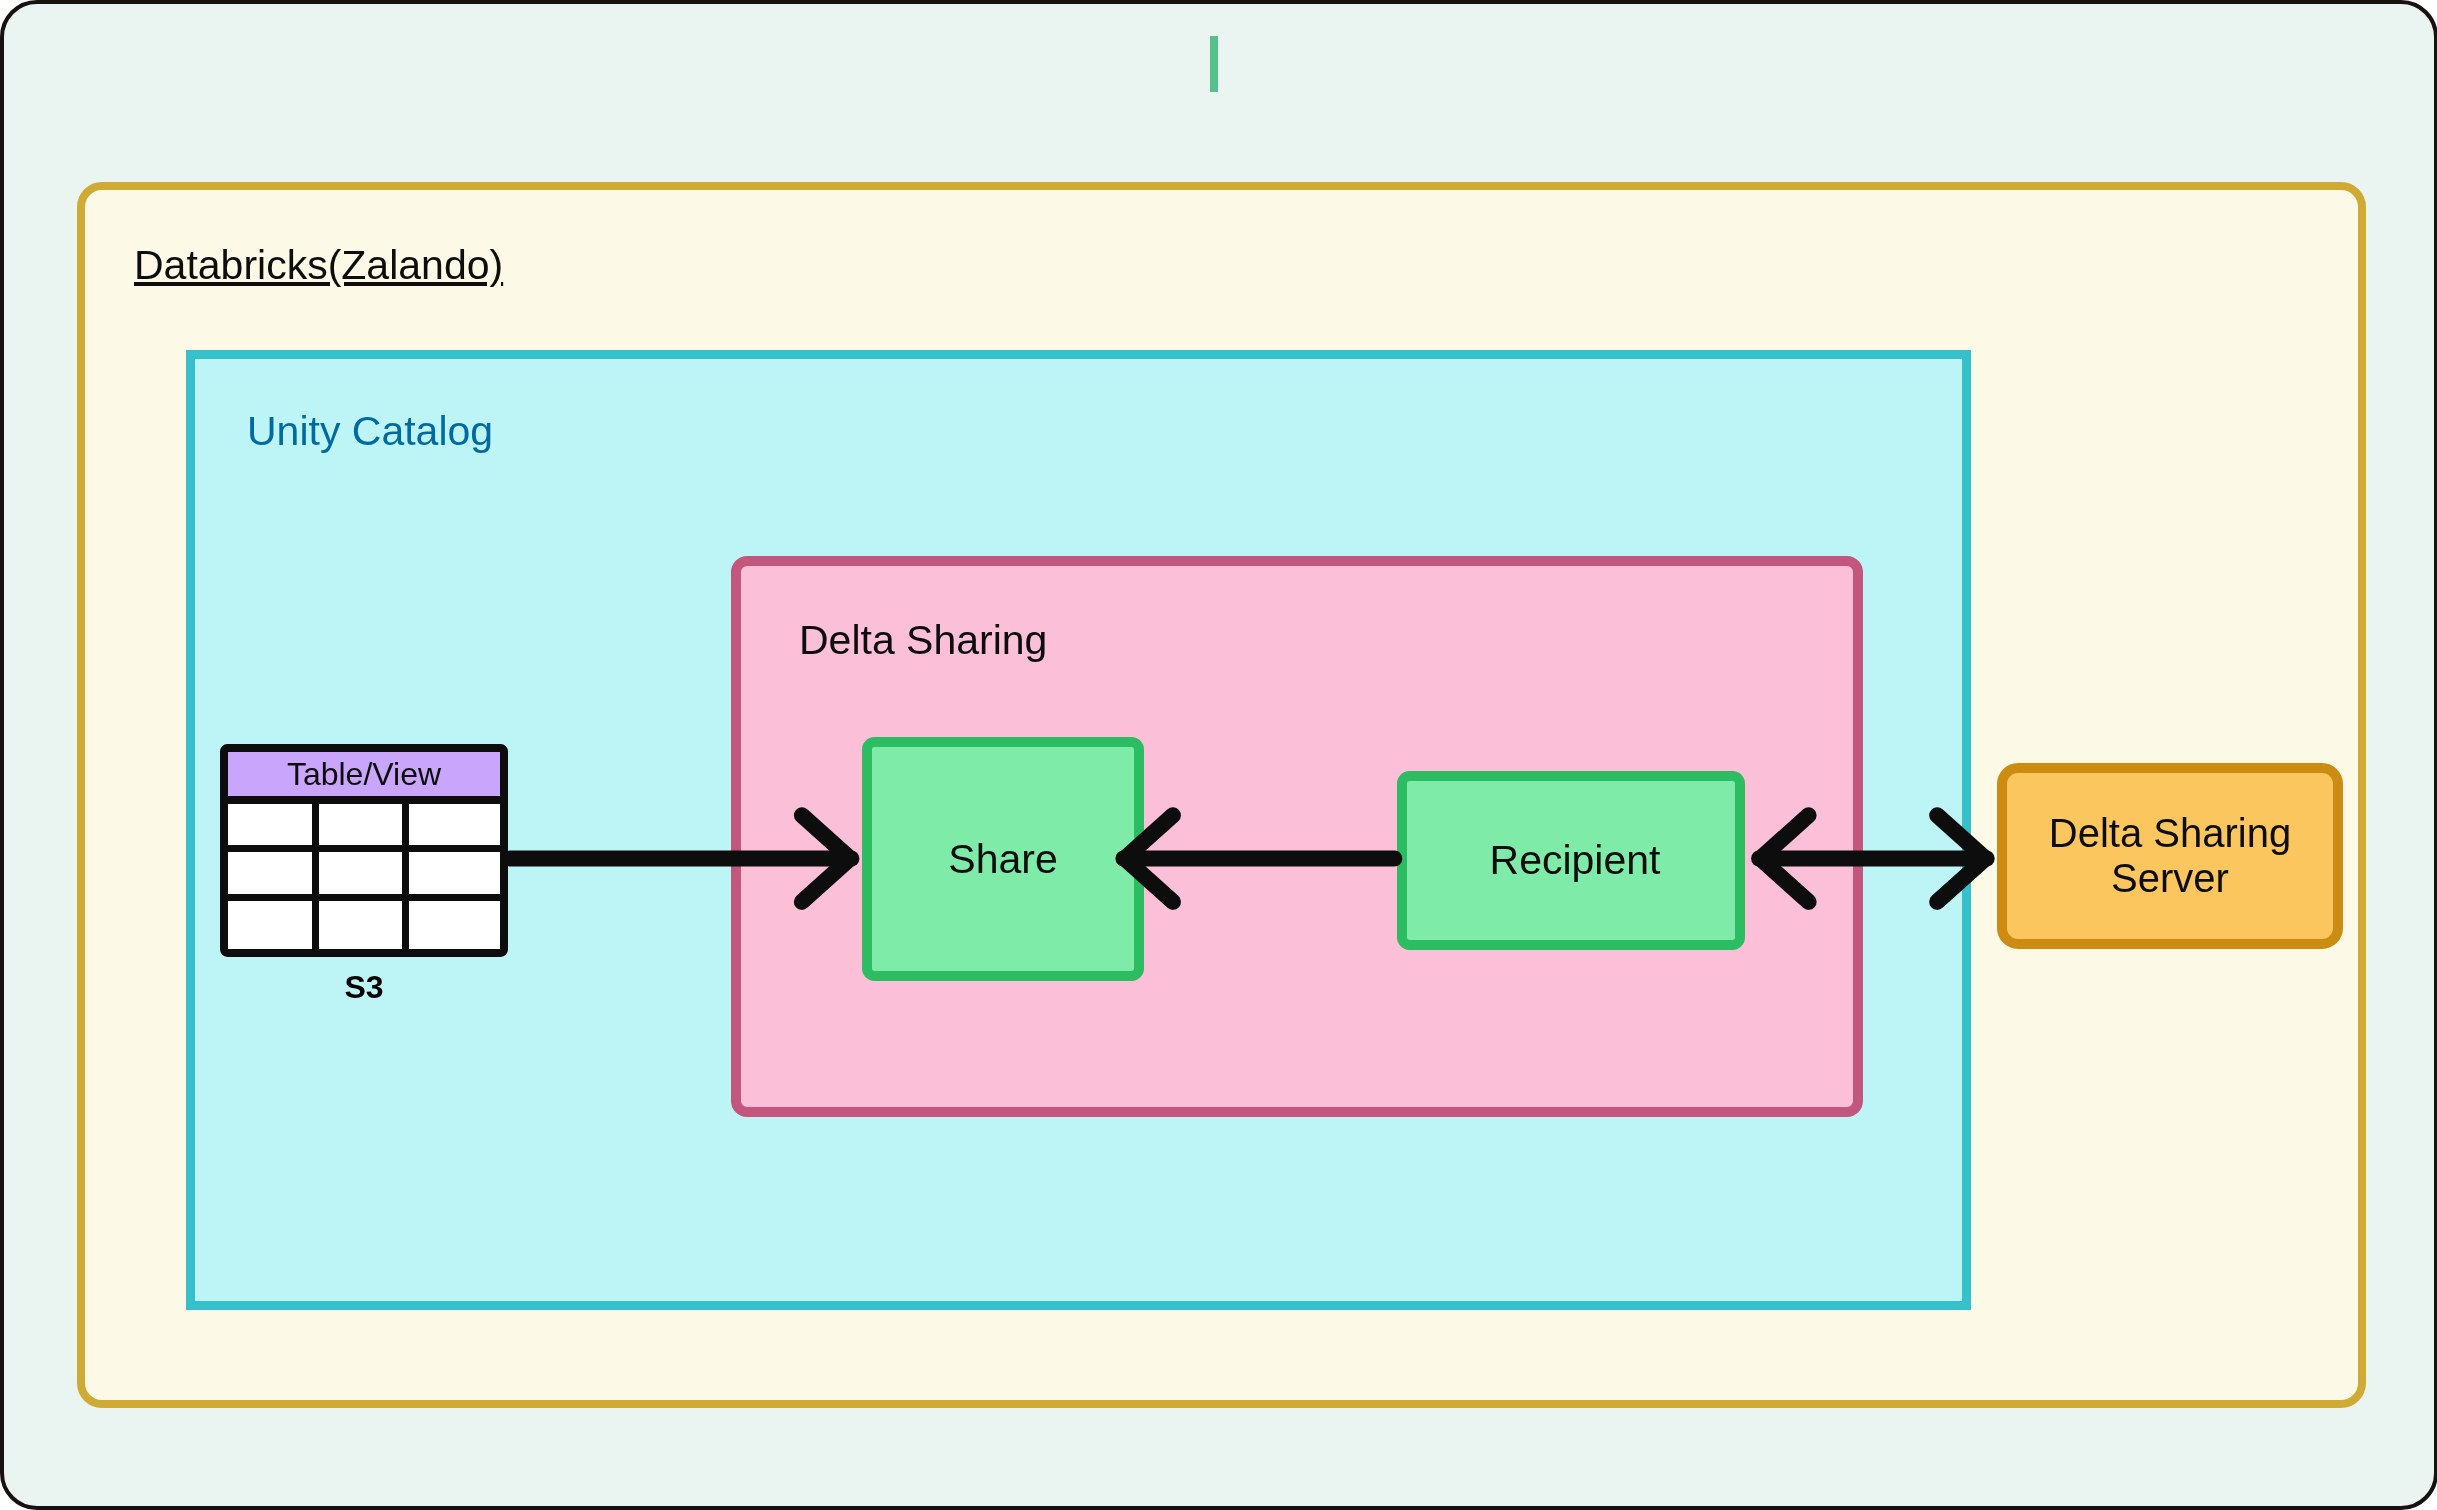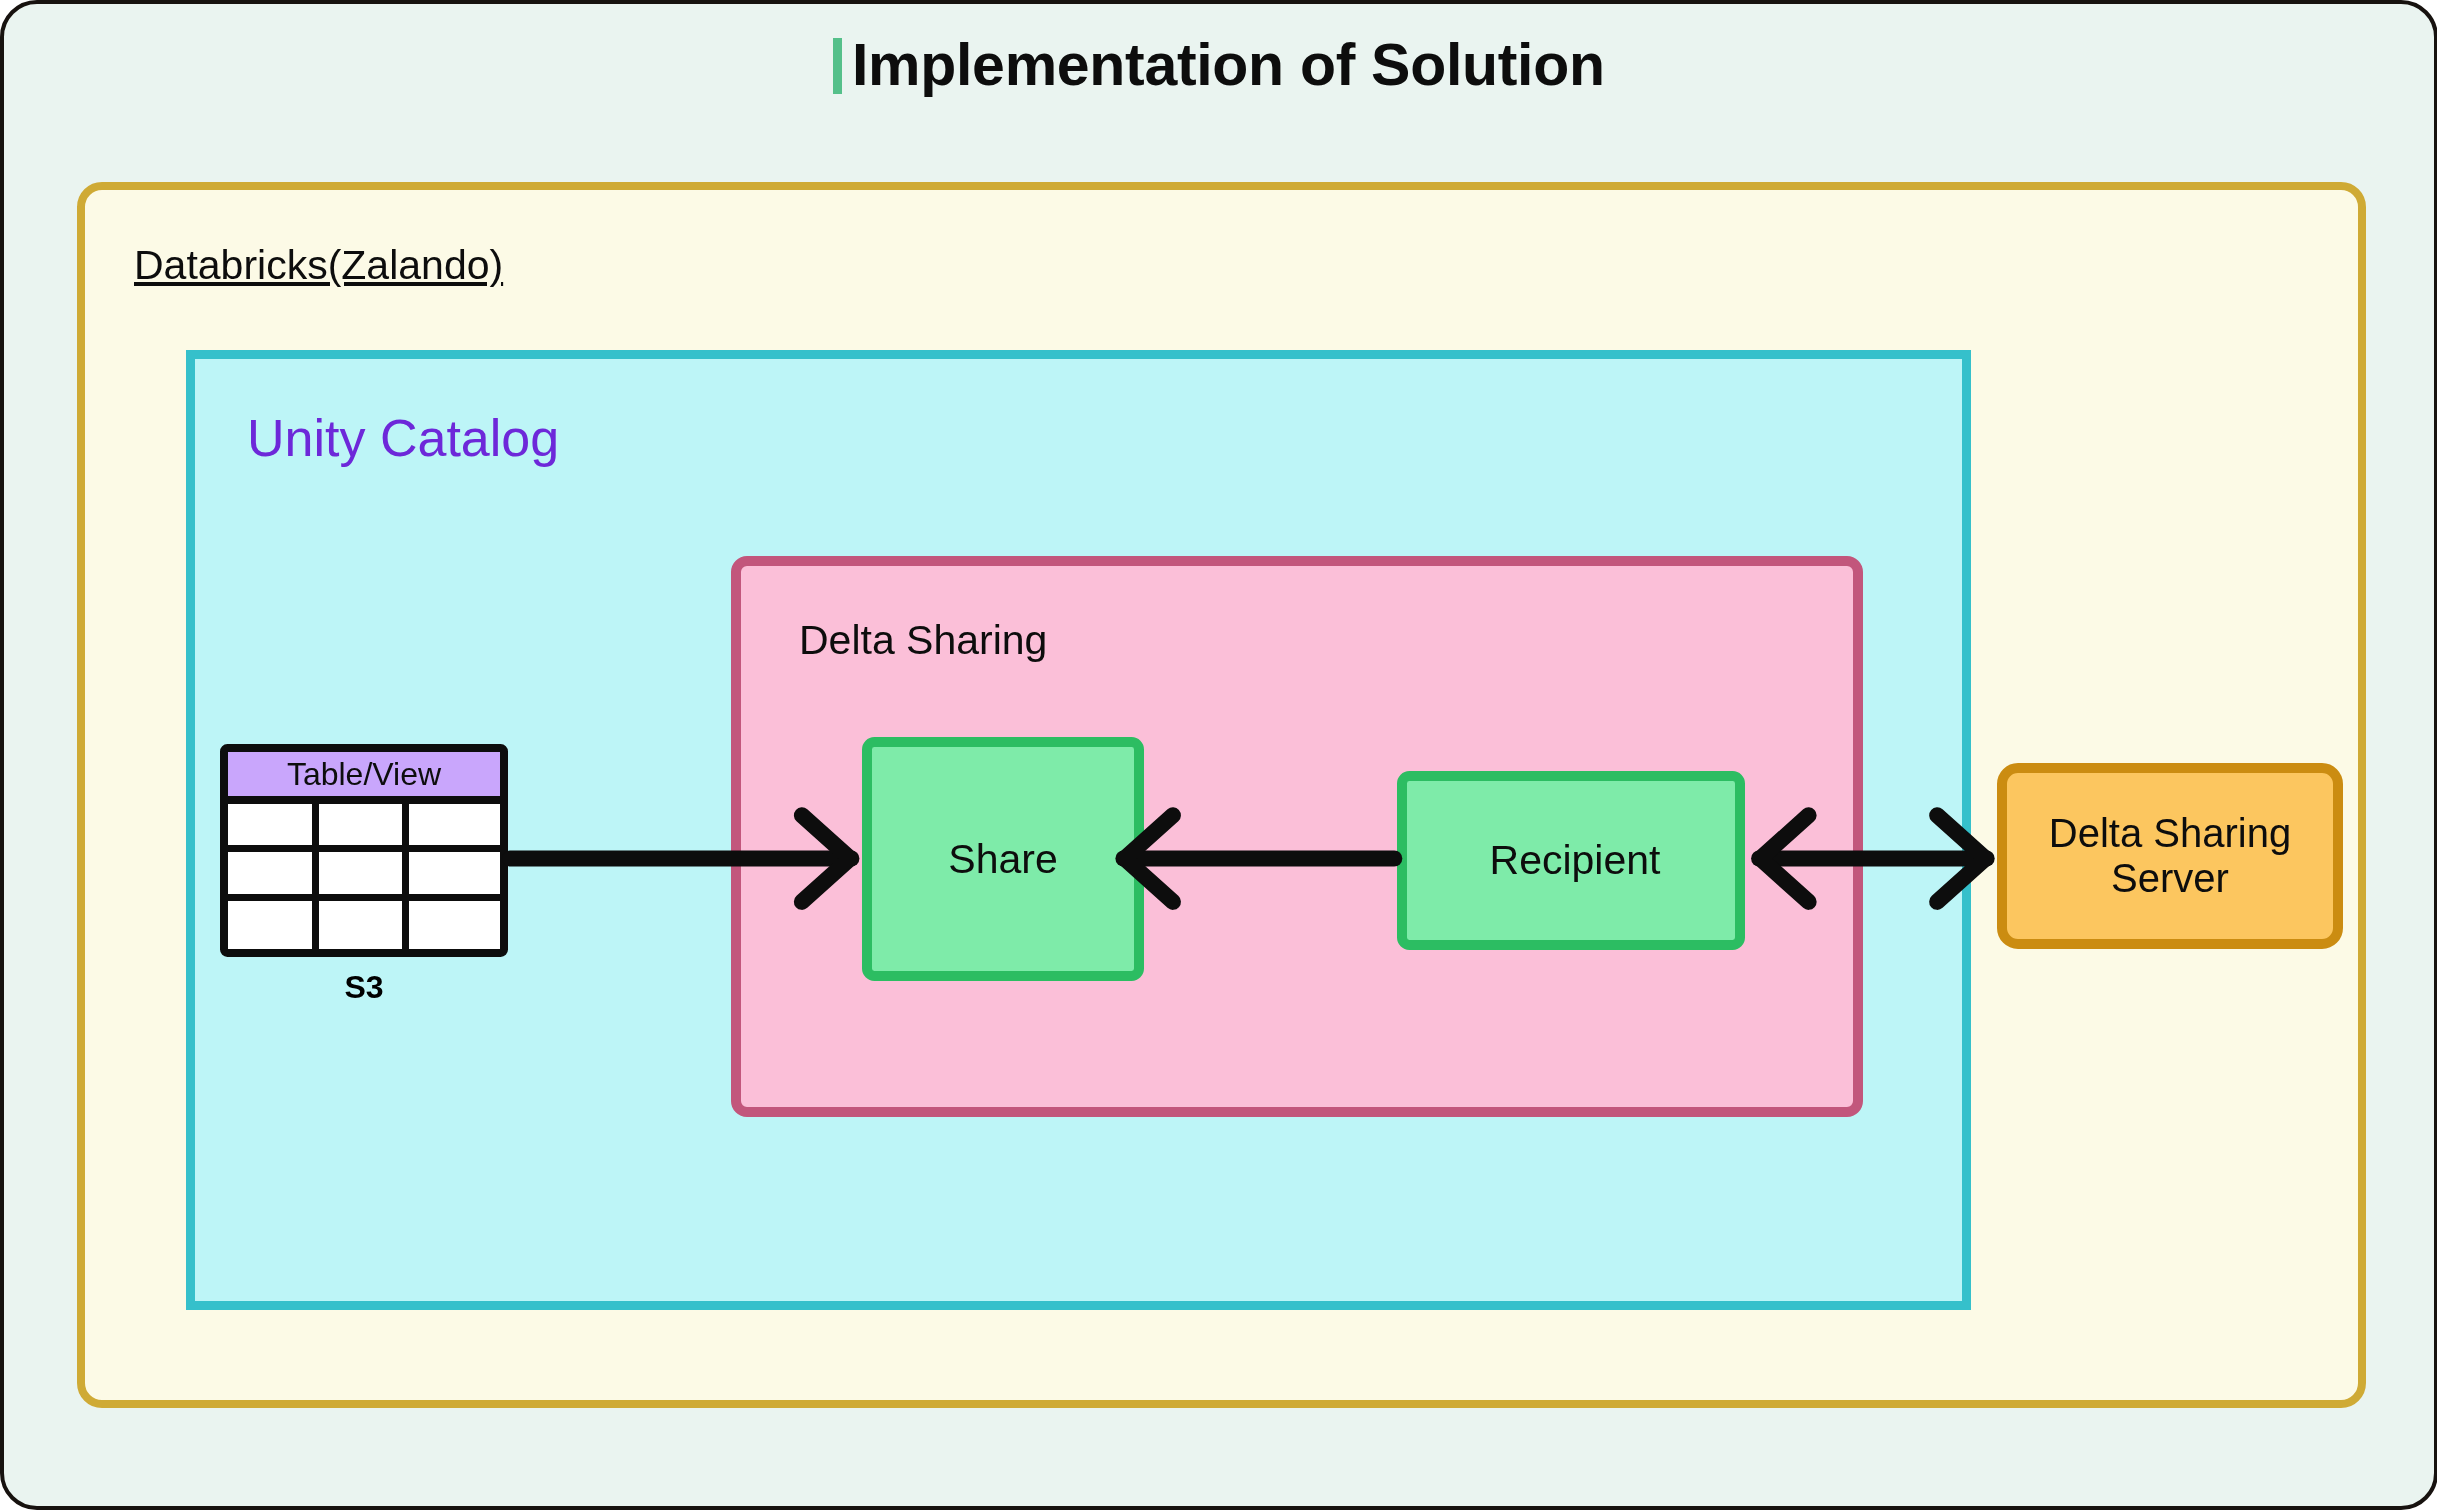--- a/index.html
+++ b/index.html
@@ -78,22 +78,22 @@
     width: 1785px;
     height: 960px;
     background: #bdf5f7;
     border: 9.3px solid #35c0cb;
     box-sizing: border-box;
   }
   .unity-label {
     position: absolute;
     left: 52px;
     top: 49px;
-    font-size: 52px;
-    color: #6d28d9;
+    font-size: 41px;
+    color: #0369a1;
     white-space: nowrap;
   }
 
   
   .delta-box {
     position: absolute;
     left: 727px;
     top: 552px;
     width: 1132px;
     height: 561px;
@@ -222,21 +222,20 @@
     pointer-events: none;
   }
 </style>
 </head>
 <body>
 
 <div id="canvas">
 
   <div class="title-wrap">
     <div class="title-bar"></div>
-    <div class="title-text">Implementation of Solution</div>
   </div>
 
   <div class="databricks-box">
     <div class="databricks-label">Databricks(Zalando)</div>
   </div>
 
   <div class="unity-box">
     <div class="unity-label">Unity Catalog</div>
   </div>
 

